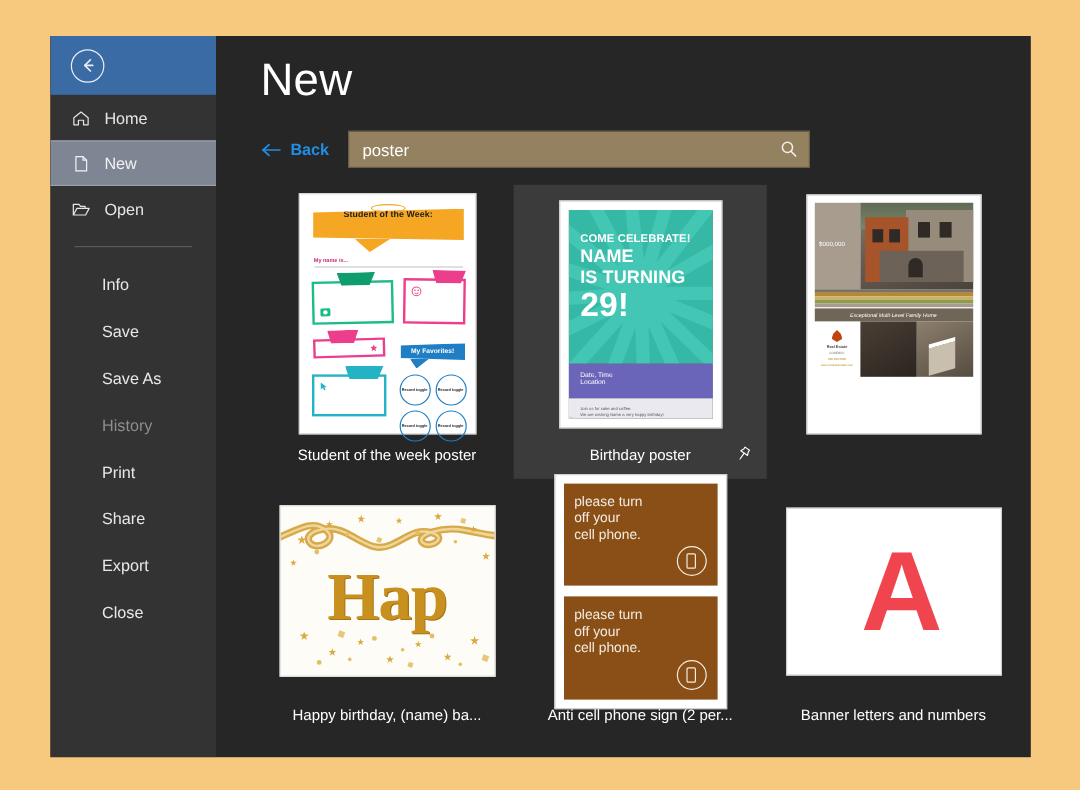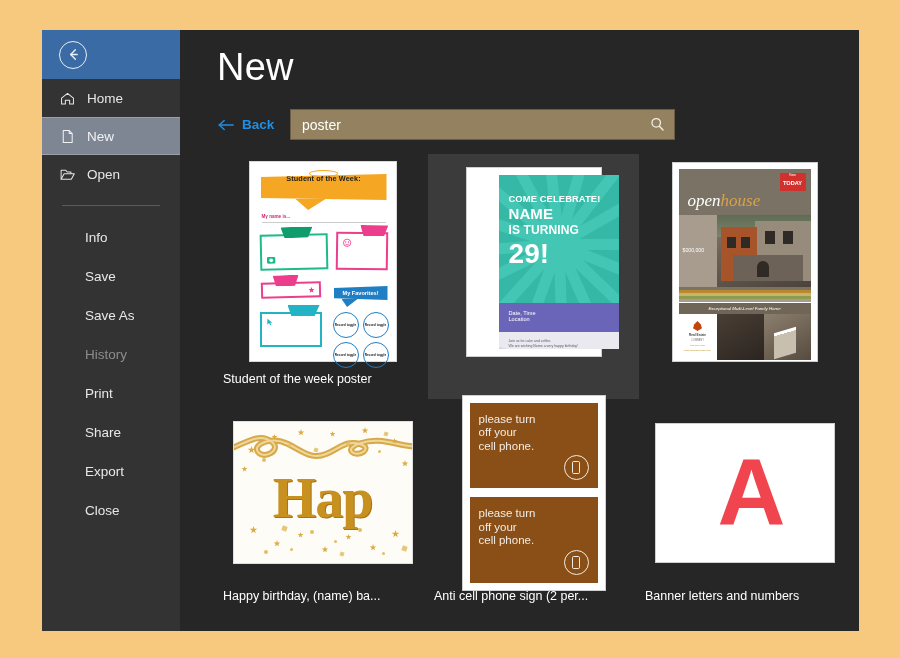--- a/index.html
+++ b/index.html
@@ -116,21 +116,21 @@
     justify-content: flex-start;
   }
   .tile.selected { background: #3b3b3b; }
   .tile.row2 { height: 220px; }
   .thumbwrap {
     display:flex; align-items:center; justify-content:center;
     height: 203px;
   }
   .tile.row2 .thumbwrap { height: 175px; }
   .caption-row {
-    display: flex; align-items: center; 
+    display: flex; align-items: center; justify-content: center;
     width: 100%; margin-top: 9px; position: relative;
   }
   .caption {
     color: #ffffff; font-size: 12.5px; text-align: center;
     white-space: nowrap;
   }
   .pin { position: absolute; right: 6px; top: -1px; }
 
   
   .th1 { width: 148px; height: 201px; background: #ffffff; position: relative;
@@ -175,30 +175,30 @@
     background:#1f7ec4; clip-path: polygon(0 0, 100% 0, 35% 100%); }
   .fav-circles { position:absolute; left:83px; top:150px; width:56px;
     display:grid; grid-template-columns:26px 26px; gap:4px; }
   .fav-circles div { width:26px; height:26px; border-radius:50%; border:1.5px solid #1f7ec4;
     display:flex; align-items:center; justify-content:center; font-size:3.2px; color:#222; font-weight:bold;}
   .mini-ico { position:absolute; width:10px; height:10px; }
 
   
   .th2frame { width:136px; height:190px; background:#ffffff; padding:7px;
      border:1px solid #cfcfcf; }
-  .th2 { width:100%; height:100%; position:relative; overflow:hidden; background:#737373;margin-left:25px; }
+  .th2 { width:100%; height:100%; position:relative; overflow:hidden; background:#737373; }
   .burst { position:absolute; left:0; top:0; right:0; height:128px;
     background:#35b9a6; overflow:hidden; }
   .burst i { position:absolute; left:50%; top:64px; width:200px; height:11px;
     background:#44c6b4; transform-origin: 0 50%; display:block; }
   .bl-txt { position:absolute; left:10px; color:#ffffff; font-weight:bold;
      letter-spacing:.1px; }
   .bl-1 { top:18px; font-size:9.4px; }
   .bl-2 { top:30px; font-size:15px; }
-  .bl-3 { top:48px; font-size:12px; }
+  .bl-3 { top:48px; font-size:15px; }
   .bl-4 { top:57px; font-size:28px; line-height:44px; font-weight:bold; }
   .b-band { position:absolute; left:0; right:0; top:128px; height:29px; background:#6a65b8; }
   .b-band span { display:block; color:#ffffff; font-size:5.6px; margin-left:10px; }
   .b-band span:first-child { margin-top:7px; }
   .b-bottom { position:absolute; left:0; right:0; top:157px; bottom:0;
      background:#e9e9ef; overflow:hidden; }
   .b-bottom i { position:absolute; left:50%; top:30px; width:200px; height:9px;
     background:#d6d6e4; transform-origin:0 50%; display:block; }
   .b-fine { position:absolute; left:10px; top:7px; font-size:3.5px; color:#5a5a6a; line-height:5px; z-index:2;}
 
@@ -460,34 +460,34 @@
 
                 <i style="transform:rotate(194deg)"></i>
                 <div class="b-fine" style="white-space:pre-line">Join us for cake and coffee.
 We are wishing Name a very happy birthday!
 Please, no presents.</div>
 
               </div>
             </div>
           </div>
         </div>
+        <div class="caption-row">
+          <div class="caption">Birthday poster</div>
+          <svg class="pin" width="15" height="15" viewBox="0 0 20 20">
+            <g transform="rotate(35 10 10)" fill="none" stroke="#ffffff" stroke-width="1.3" stroke-linejoin="round">
+              <path d="M7 2.5 H13 V5 L14.6 8.5 H5.4 L7 5 Z"></path>
+              <path d="M10 8.5 V16.5" stroke-linecap="round"></path>
+            </g>
+          </svg>
+        </div>
       </div>
 
       <div class="tile">
         <div class="thumbwrap">
           <div class="th3">
-            <div class="re-top">
-              <div class="re-today">
-                <i>View</i>
-                <b>TODAY</b>
-              </div>
-              <div class="re-title">
-                <span class="a">open</span><span class="b">house</span>
-              </div>
-            </div>
             <div class="re-mid">
               <div class="re-side">
                 <div class="re-price">$000,000</div>
               </div>
               <div class="re-photo">
                 <div class="sky"></div>
                 <div class="bldB"></div>
                 <div class="bldA"></div>
                 <div class="stone"></div>
                 <div class="win" style="left:10px;top:22px;width:9px;height:11px"></div>

